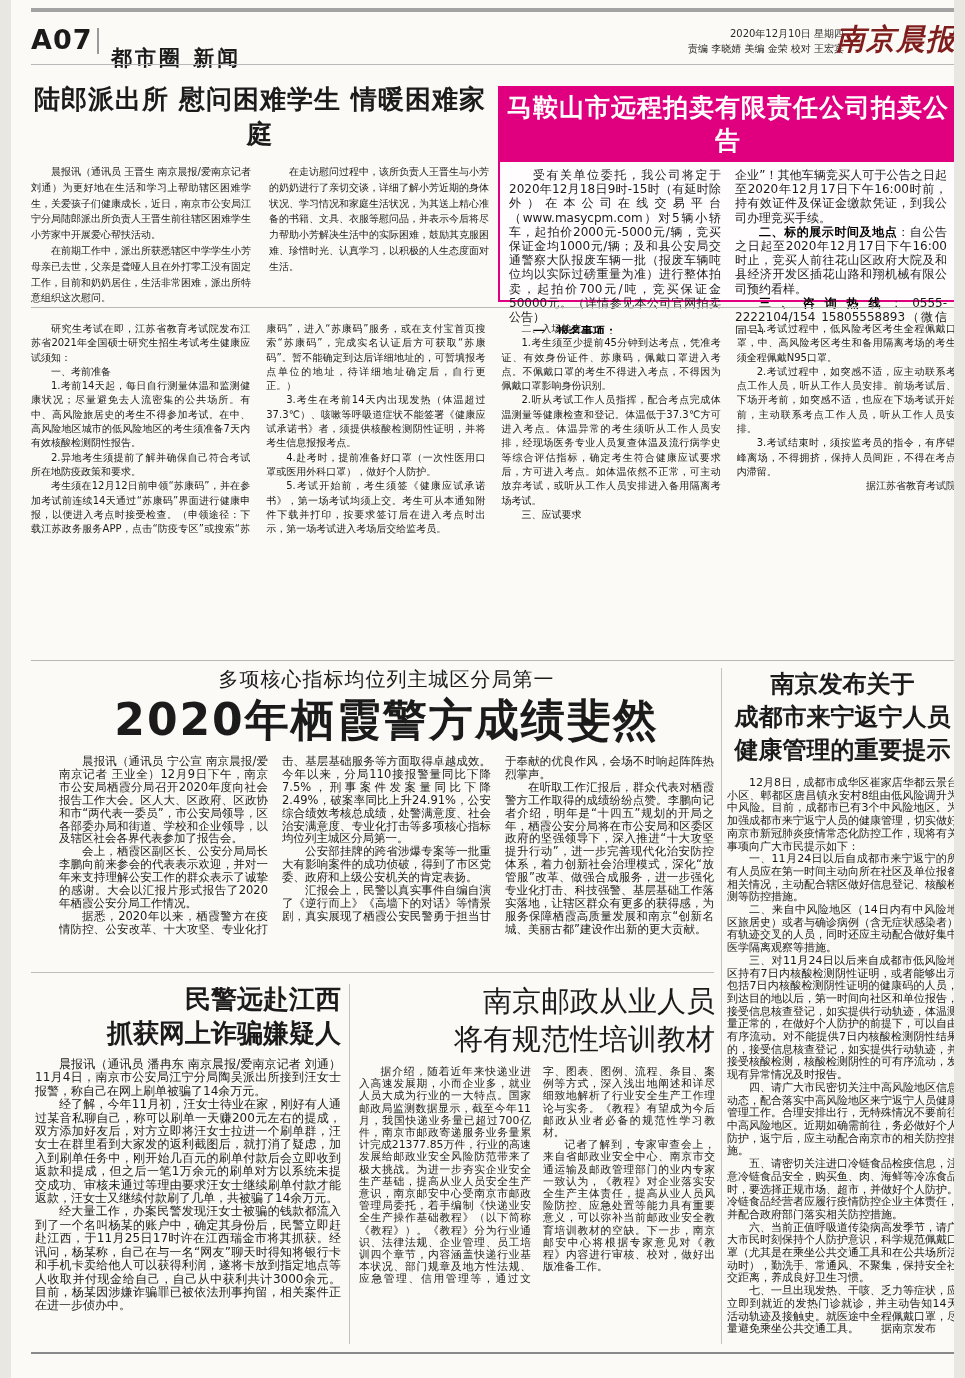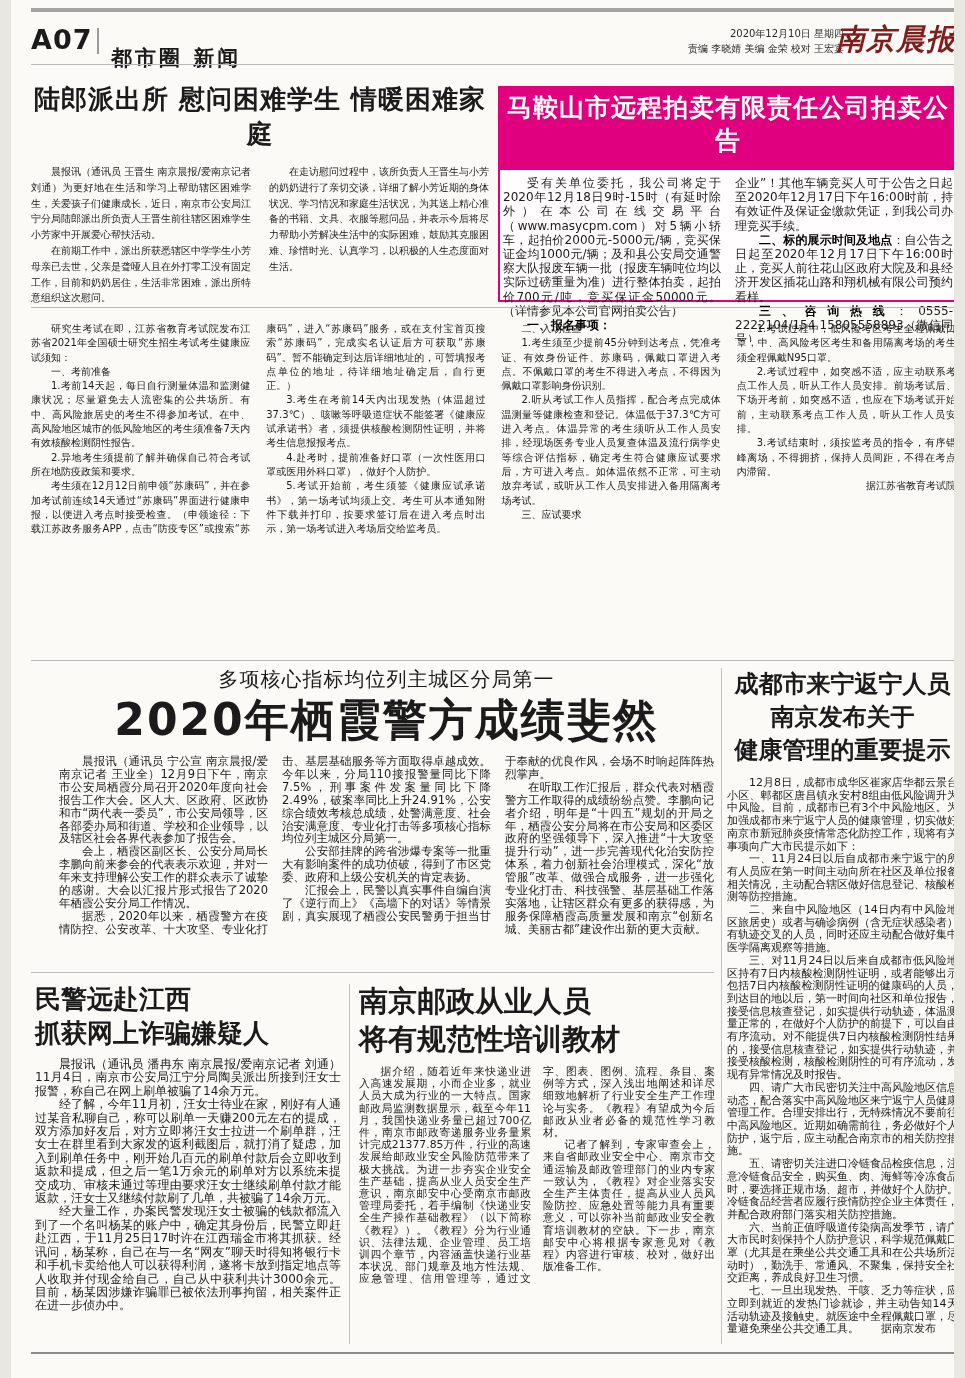--- a/index.html
+++ b/index.html
@@ -27,48 +27,48 @@
   .vbot { position:absolute; left:338px; top:984px; width:1px; height:360px; background:#c2c2c2; }
   .botrule { position:absolute; left:20px; top:1352px; width:925px; height:2px; background:#8a8a8a; }
 
   
   .art1 { position:absolute; left:20px; top:78px; width:458px; height:224px; }
   .art1 h2 { font-size:26px; font-weight:bold; text-align:center; letter-spacing:1px; margin:4px 0 12px; }
   .art1 .cols { column-count:2; column-gap:18px; font-size:10px; line-height:15.8px; height:172px; overflow:hidden; }
 
   
   .auction { position:absolute; left:487px; top:86px; width:460px; height:216px; border:2px solid #e0007f; background:#fffdfe; }
-  .auction-title { background:#e0007f; color:#ffffff; font-size:25px; font-weight:bold; text-align:center; padding:3px 0 13px; letter-spacing:1px; }
-  .auction-cols { display:flex; gap:14px; padding:6px 3px; font-size:12px; line-height:14.2px; height:172px; overflow:hidden; }
+  .auction-title { background:#e0007f; color:#ffffff; font-size:25px; font-weight:bold; text-align:center; padding:3px 0 5px; letter-spacing:1px; }
+  .auction-cols { display:flex; gap:14px; padding:6px 9px; font-size:12px; line-height:14.2px; height:172px; overflow:hidden; }
   .acol { flex:1; }
 
   
   .exam { position:absolute; left:20px; top:312px; width:925px; height:346px; }
   .exam-title { text-align:center; font-size:39px; font-weight:bold; line-height:52px; letter-spacing:2px; }
   .exam-body { margin-top:10px; column-count:4; column-gap:16px; font-size:10px; line-height:14.3px; height:234px; overflow:hidden; }
 
   
   .qixia { position:absolute; left:48px; top:666px; width:655px; height:304px; }
   .kicker { text-align:center; font-size:20px; letter-spacing:1px; }
   .qixia-title { text-align:center; font-size:44px; font-weight:bold; line-height:54px; letter-spacing:2px; }
   .qixia-body { margin-top:8px; column-count:3; column-gap:14px; font-size:11.5px; line-height:12.9px; height:212px; overflow:hidden; }
 
   
   .chengdu { position:absolute; left:716px; top:668px; width:231px; height:676px; }
   .chengdu-title { text-align:center; font-size:24px; font-weight:bold; line-height:33px; }
   .chengdu-body { margin-top:10px; font-size:11px; line-height:12.7px; height:560px; overflow:hidden; }
 
   
   .fraud { position:absolute; left:24px; top:982px; width:306px; height:366px; }
-  .fraud-title { text-align:left; font-size:26px; font-weight:bold; line-height:34px; }
+  .fraud-title { text-align:right; font-size:26px; font-weight:bold; line-height:34px; }
   .fraud-body { margin-top:8px; font-size:12px; line-height:13.4px; height:284px; overflow:hidden; }
 
   
   .postal { position:absolute; left:348px; top:982px; width:356px; height:366px; }
-  .postal-title { text-align:left; font-size:29px; font-weight:bold; line-height:38px; }
+  .postal-title { text-align:right; font-size:29px; font-weight:normal; line-height:38px; }
   .postal-body { margin-top:8px; column-count:2; column-gap:12px; font-size:10.8px; line-height:12.2px; height:280px; overflow:hidden; }
 </style>
 </head>
 <body>
 
 <div class="page">
 
   <div class="topbar"></div>
 
   <div class="hdr">
@@ -144,22 +144,22 @@
         <p>汇报会上，民警以真实事件自编自演了《逆行而上》《高墙下的对话》等情景剧，真实展现了栖霞公安民警勇于担当甘于奉献的优良作风，会场不时响起阵阵热烈掌声。</p>
         <p>在听取工作汇报后，群众代表对栖霞警方工作取得的成绩纷纷点赞。李鹏向记者介绍，明年是“十四五”规划的开局之年，栖霞公安分局将在市公安局和区委区政府的坚强领导下，深入推进“十大攻坚提升行动”，进一步完善现代化治安防控体系，着力创新社会治理模式，深化“放管服”改革、做强合成服务，进一步强化专业化打击、科技强警、基层基础工作落实落地，让辖区群众有更多的获得感，为服务保障栖霞高质量发展和南京“创新名城、美丽古都”建设作出新的更大贡献。</p>
       </div>
   </section>
 
   <div class="vmid"></div>
   <div class="rmid"></div>
 
   <section class="chengdu">
     <div class="chengdu-title">
+      <div>南京发布关于</div>
       <div>成都市来宁返宁人员</div>
-      <div>南京发布关于</div>
       <div>健康管理的重要提示</div>
     </div>
     <div class="chengdu-body">
         <p>12月8日，成都市成华区崔家店华都云景台小区、郫都区唐昌镇永安村8组由低风险调升为中风险。目前，成都市已有3个中风险地区。为加强成都市来宁返宁人员的健康管理，切实做好南京市新冠肺炎疫情常态化防控工作，现将有关事项向广大市民提示如下：</p>
         <p>一、11月24日以后自成都市来宁返宁的所有人员应在第一时间主动向所在社区及单位报备相关情况，主动配合辖区做好信息登记、核酸检测等防控措施。</p>
         <p>二、来自中风险地区（14日内有中风险地区旅居史）或者与确诊病例（含无症状感染者）有轨迹交叉的人员，同时还应主动配合做好集中医学隔离观察等措施。</p>
         <p>三、对11月24日以后来自成都市低风险地区持有7日内核酸检测阴性证明，或者能够出示包括7日内核酸检测阴性证明的健康码的人员，到达目的地以后，第一时间向社区和单位报告，接受信息核查登记，如实提供行动轨迹，体温测量正常的，在做好个人防护的前提下，可以自由有序流动。对不能提供7日内核酸检测阴性结果的，接受信息核查登记，如实提供行动轨迹，并接受核酸检测，核酸检测阴性的可有序流动，发现有异常情况及时报告。</p>
         <p>四、请广大市民密切关注中高风险地区信息动态，配合落实中高风险地区来宁返宁人员健康管理工作。合理安排出行，无特殊情况不要前往中高风险地区。近期如确需前往，务必做好个人防护，返宁后，应主动配合南京市的相关防控措施。</p>
         <p>五、请密切关注进口冷链食品检疫信息，注意冷链食品安全，购买鱼、肉、海鲜等冷冻食品时，要选择正规市场、超市，并做好个人防护。冷链食品经营者应履行疫情防控企业主体责任，并配合政府部门落实相关防控措施。</p>
         <p>六、当前正值呼吸道传染病高发季节，请广大市民时刻保持个人防护意识，科学规范佩戴口罩（尤其是在乘坐公共交通工具和在公共场所活动时），勤洗手、常通风、不聚集，保持安全社交距离，养成良好卫生习惯。</p>

